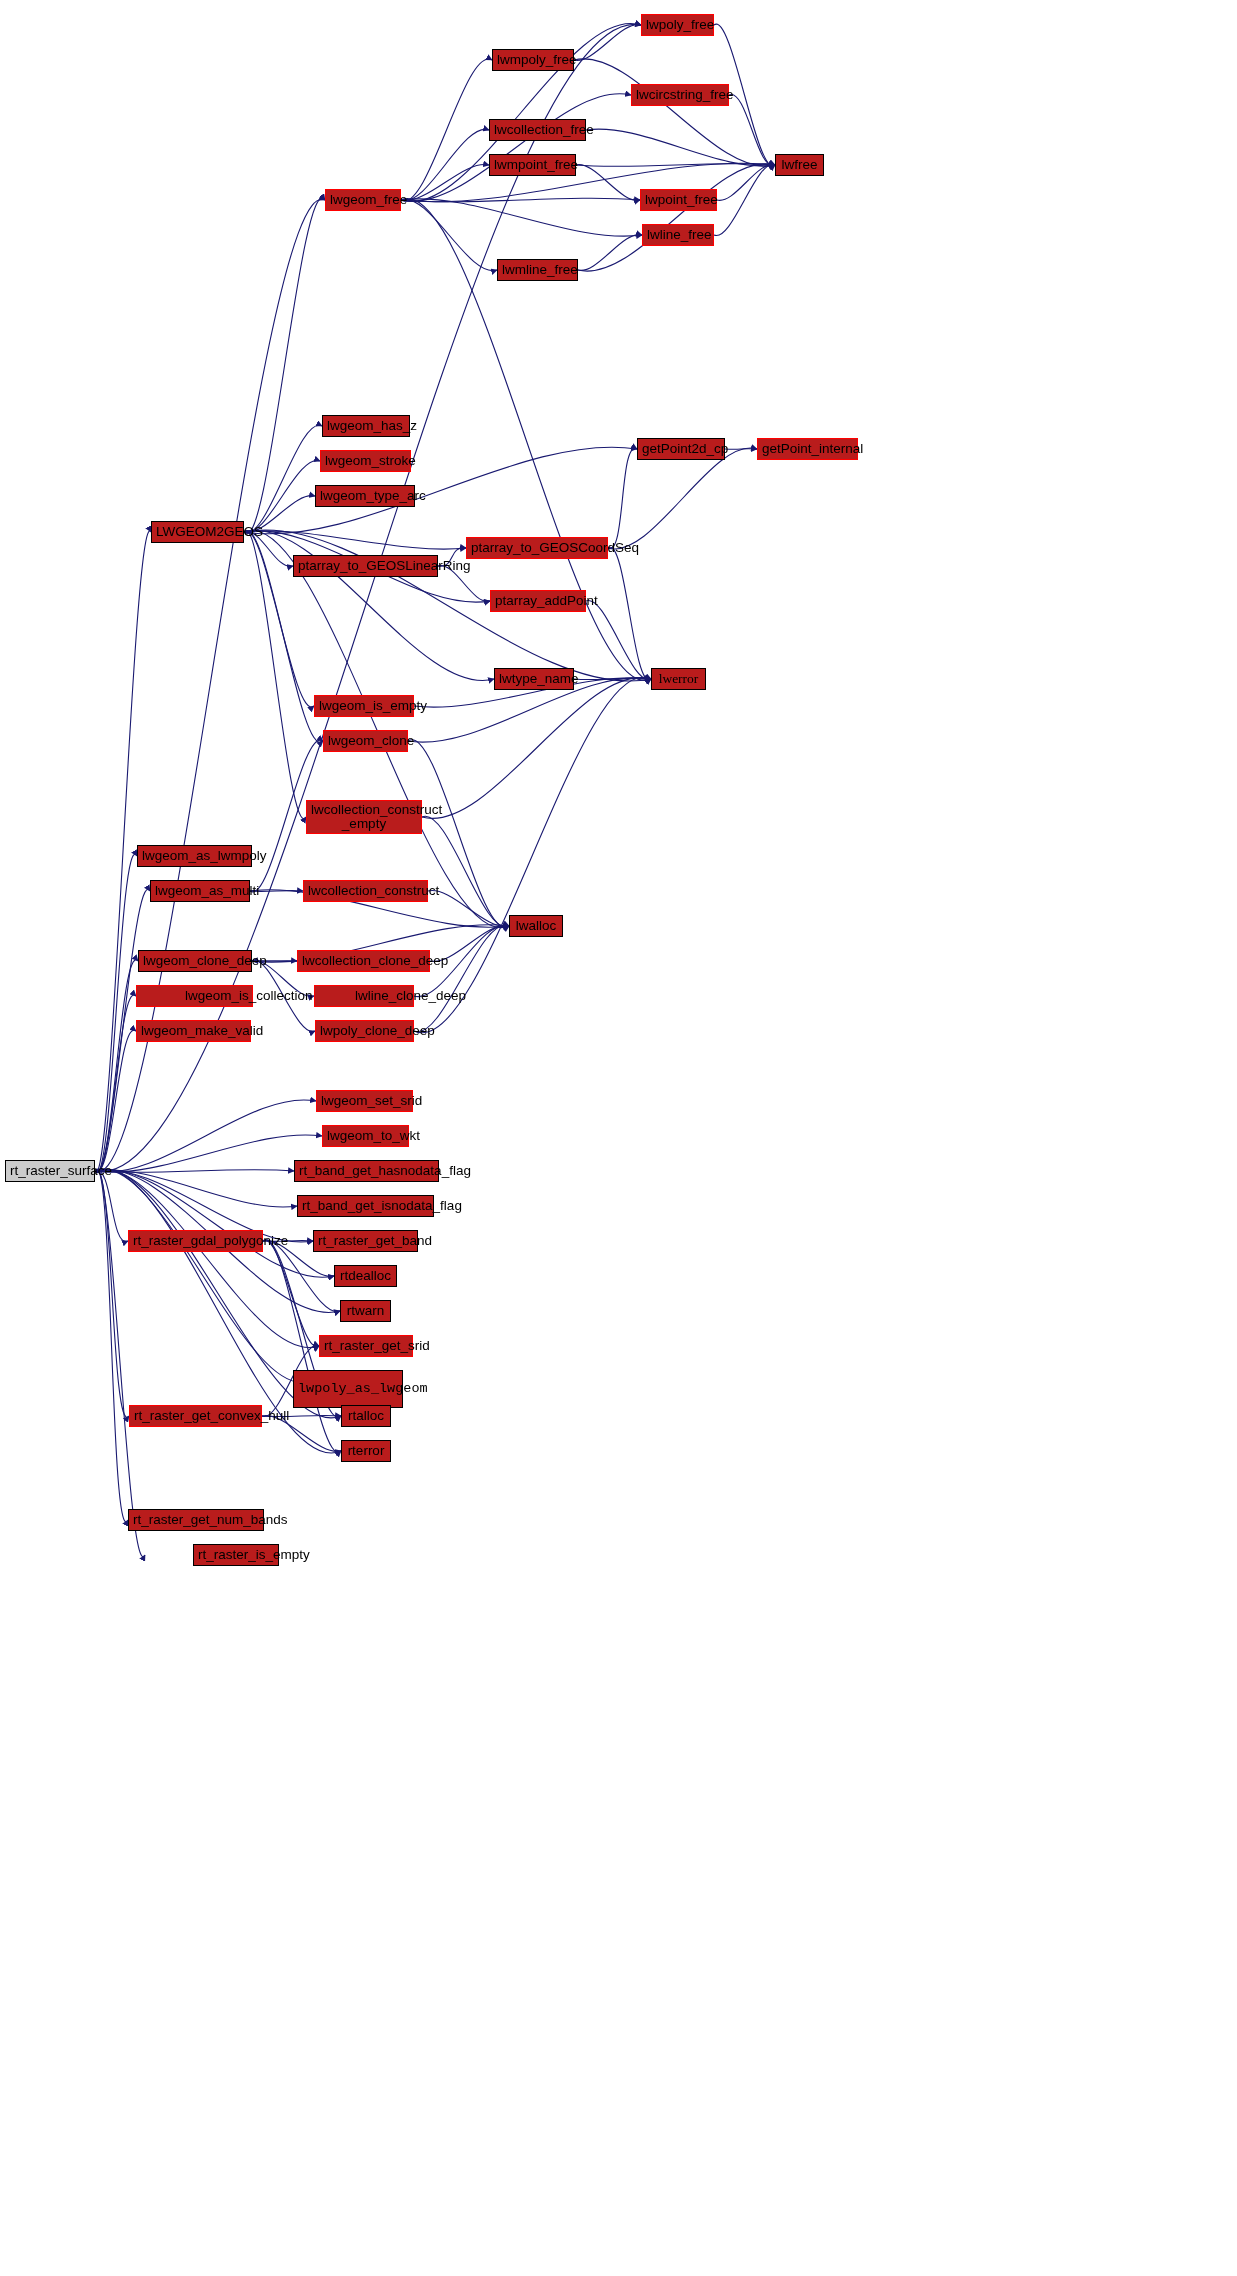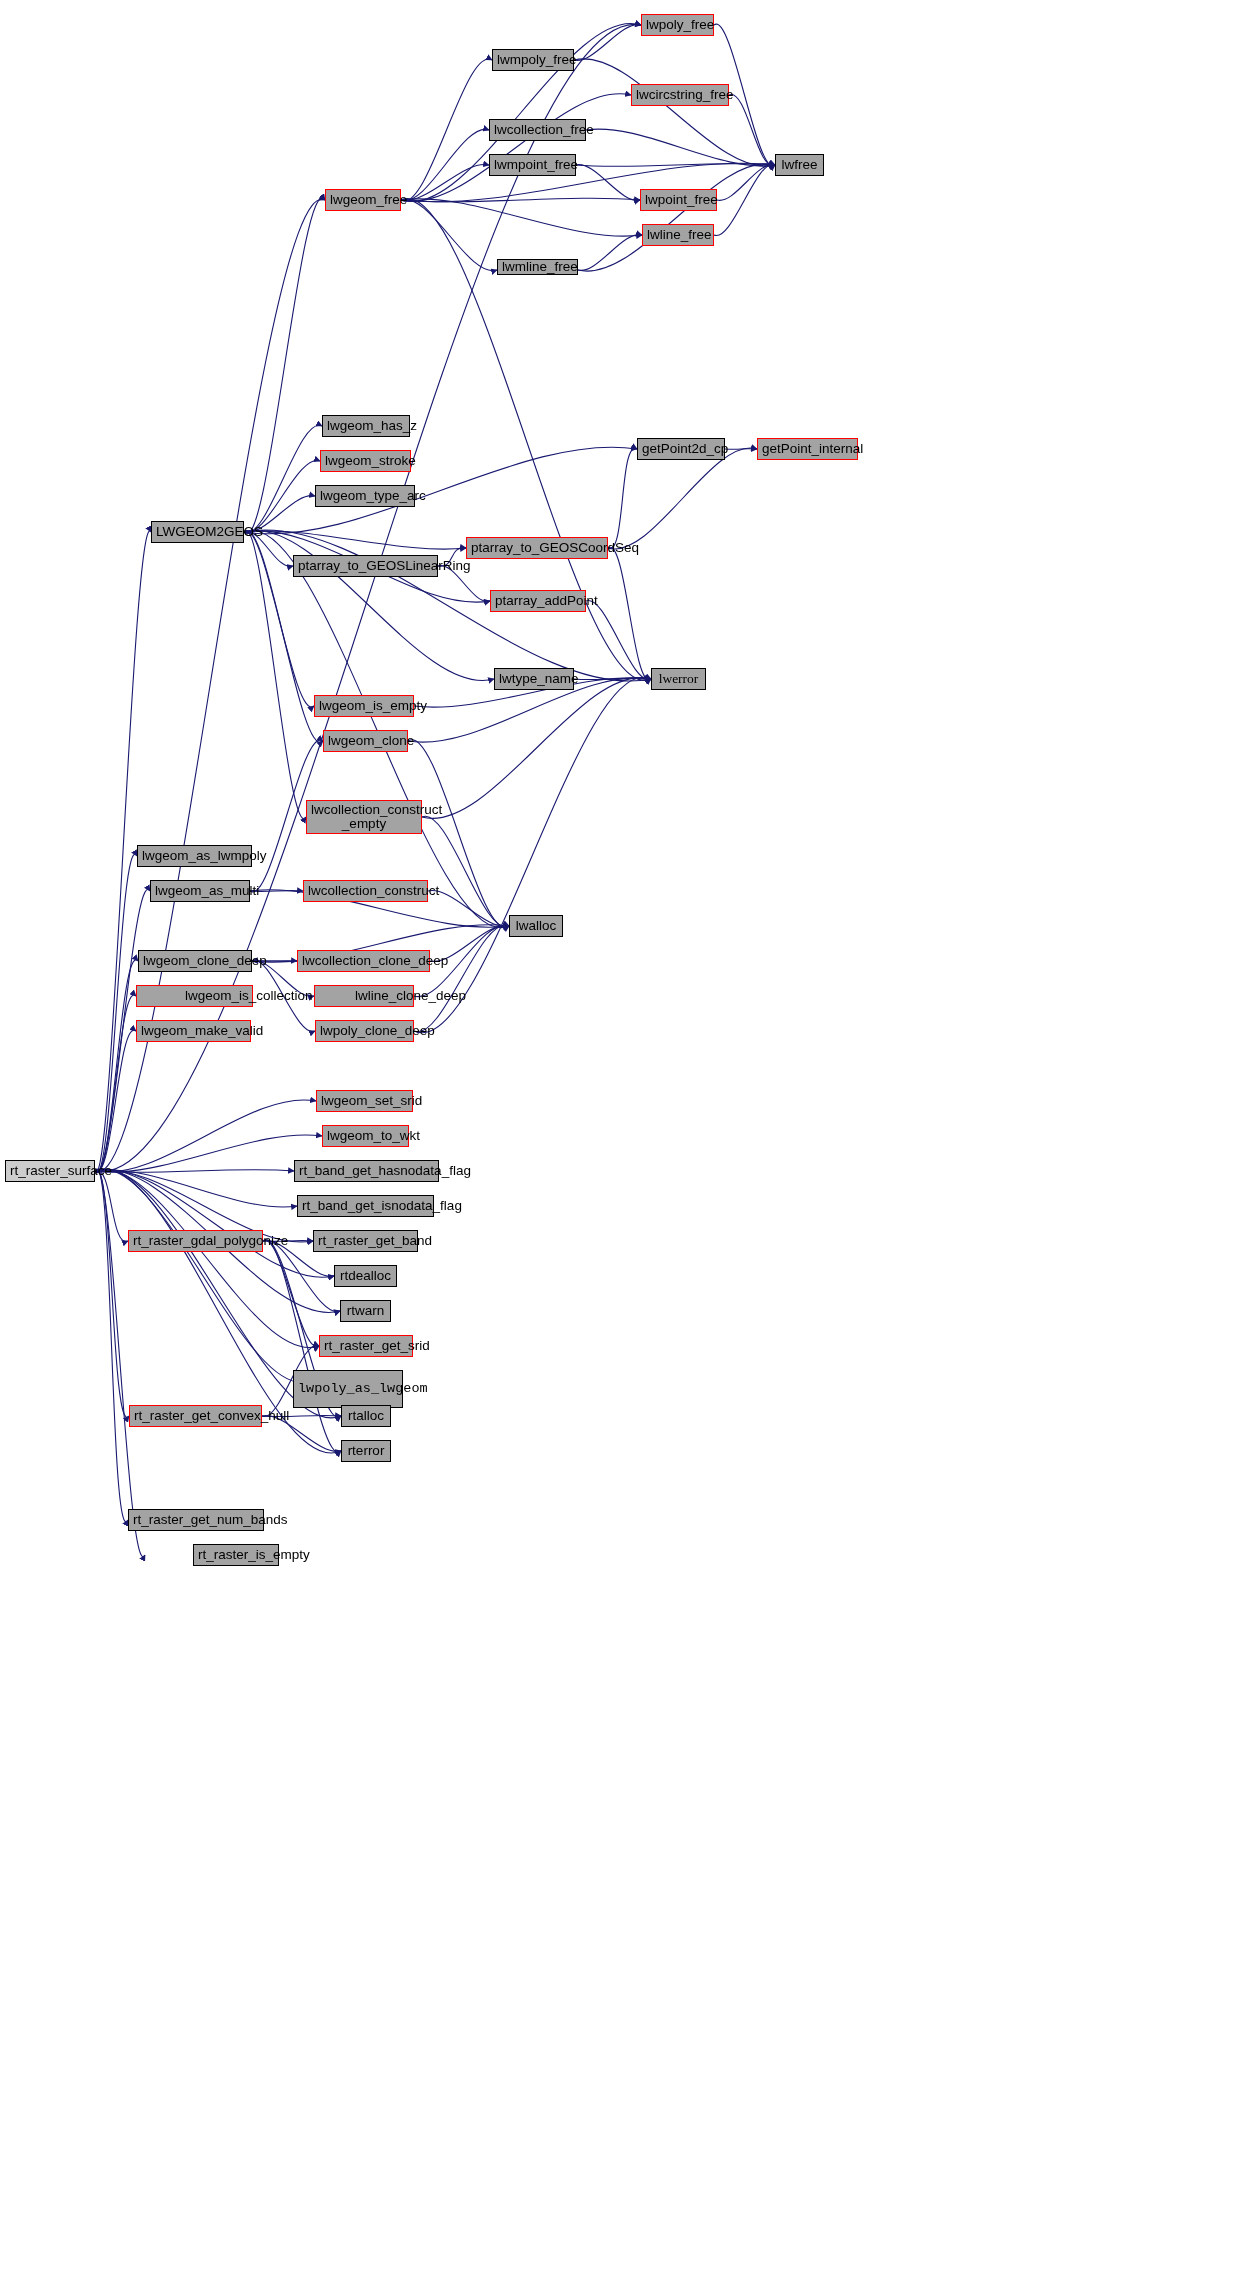--- a/index.html
+++ b/index.html
@@ -18,21 +18,21 @@
   #edge-layer {
     position: absolute;
     left: 0; top: 0;
     width: 1237px;
     height: 2276px;
     pointer-events: none;
   }
   .node {
     position: absolute;
     box-sizing: border-box;
-    background: #a3a3a3;
+    background: #b91c1c;
     border: 1px solid #000000;
     display: flex;
     align-items: center;
     justify-content: center;
     font-size: 13.5px;
     line-height: 1.05;
     color: #000000;
     white-space: pre;
     text-align: center;
     padding: 0 4px;
@@ -159,21 +159,21 @@
       <div class="node current" style="left: 5px; top: 1160px; width: 90px; height: 22px;"><span>rt_raster_surface</span></div>
       <div class="node red" style="left: 325px; top: 189px; width: 76px; height: 22px;"><span>lwgeom_free</span></div>
       <div class="node red" style="left: 641px; top: 14px; width: 73px; height: 22px;"><span>lwpoly_free</span></div>
       <div class="node" style="left: 492px; top: 49px; width: 82px; height: 22px;"><span>lwmpoly_free</span></div>
       <div class="node red" style="left: 631px; top: 84px; width: 98px; height: 22px;"><span>lwcircstring_free</span></div>
       <div class="node" style="left: 489px; top: 119px; width: 97px; height: 22px;"><span>lwcollection_free</span></div>
       <div class="node" style="left: 489px; top: 154px; width: 87px; height: 22px;"><span>lwmpoint_free</span></div>
       <div class="node" style="left: 775px; top: 154px; width: 49px; height: 22px;"><span>lwfree</span></div>
       <div class="node red" style="left: 640px; top: 189px; width: 77px; height: 22px;"><span>lwpoint_free</span></div>
       <div class="node red" style="left: 642px; top: 224px; width: 72px; height: 22px;"><span>lwline_free</span></div>
-      <div class="node" style="left: 497px; top: 259px; width: 81px; height: 16px;"><span>lwmline_free</span></div>
+      <div class="node" style="left: 497px; top: 259px; width: 81px; height: 22px;"><span>lwmline_free</span></div>
       <div class="node" style="left: 322px; top: 415px; width: 88px; height: 22px; justify-content: flex-end;"><span>lwgeom_has_z</span></div>
       <div class="node" style="left: 637px; top: 438px; width: 88px; height: 22px;"><span>getPoint2d_cp</span></div>
       <div class="node red" style="left: 757px; top: 438px; width: 101px; height: 22px;"><span>getPoint_internal</span></div>
       <div class="node red" style="left: 320px; top: 450px; width: 91px; height: 22px;"><span>lwgeom_stroke</span></div>
       <div class="node" style="left: 315px; top: 485px; width: 100px; height: 22px;"><span>lwgeom_type_arc</span></div>
       <div class="node" style="left: 151px; top: 521px; width: 93px; height: 22px;"><span>LWGEOM2GEOS</span></div>
       <div class="node red" style="left: 466px; top: 537px; width: 142px; height: 22px;"><span>ptarray_to_GEOSCoordSeq</span></div>
       <div class="node" style="left: 293px; top: 555px; width: 145px; height: 22px;"><span>ptarray_to_GEOSLinearRing</span></div>
       <div class="node red" style="left: 490px; top: 590px; width: 96px; height: 22px;"><span>ptarray_addPoint</span></div>
       <div class="node" style="left: 494px; top: 668px; width: 80px; height: 22px;"><span>lwtype_name</span></div>

